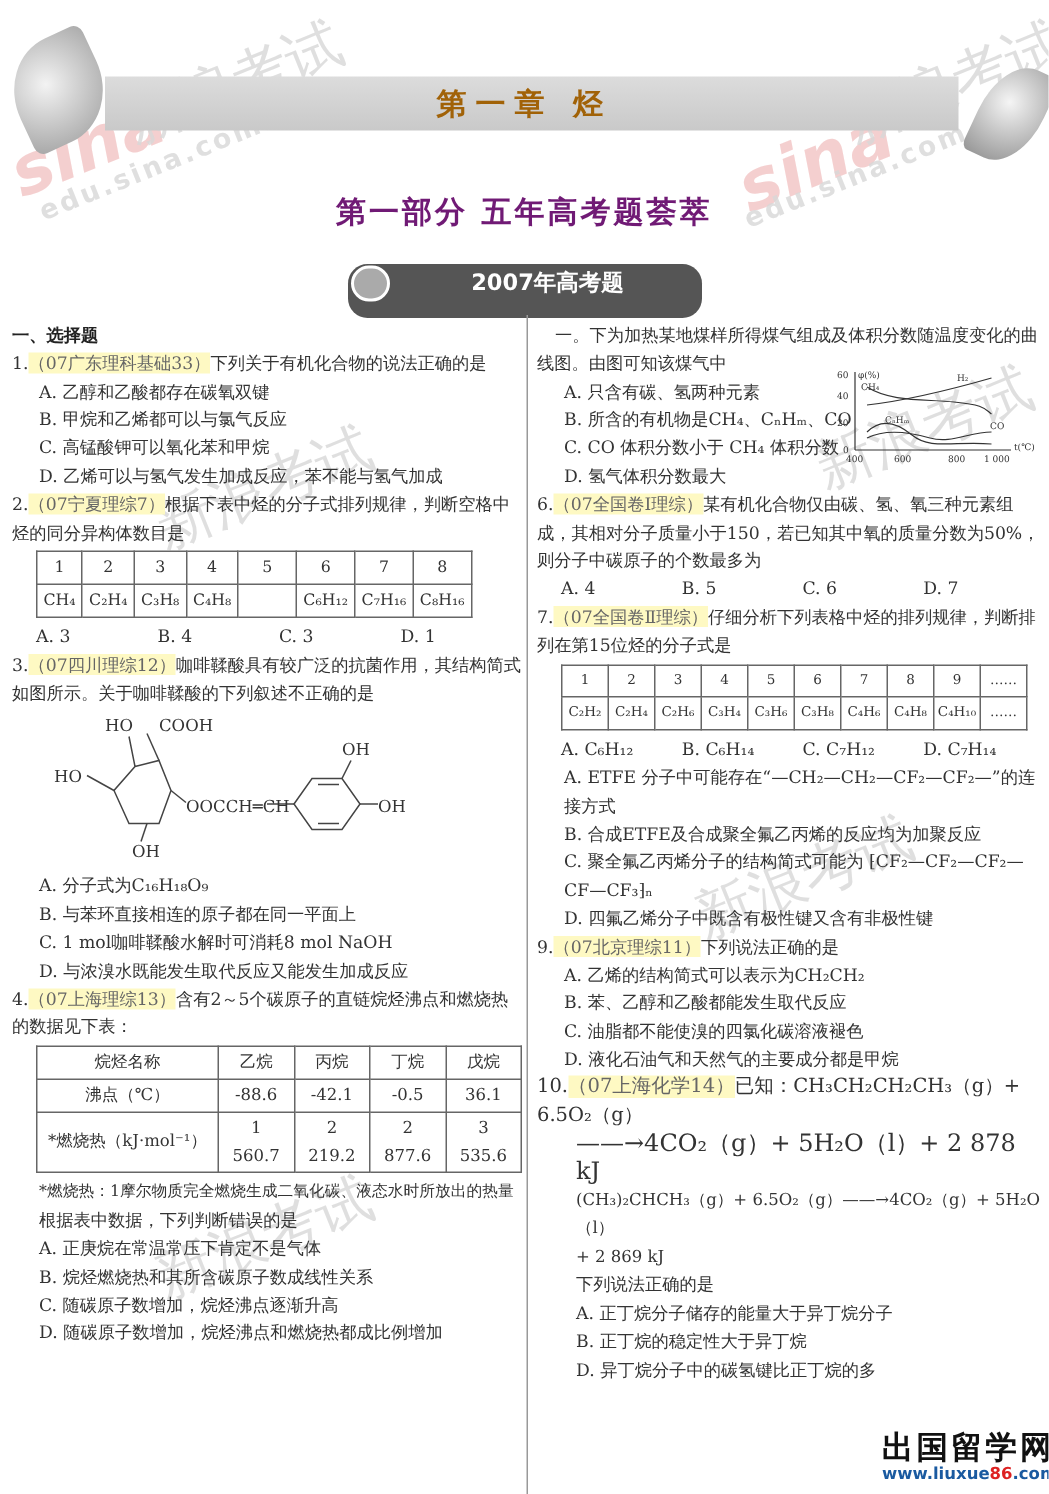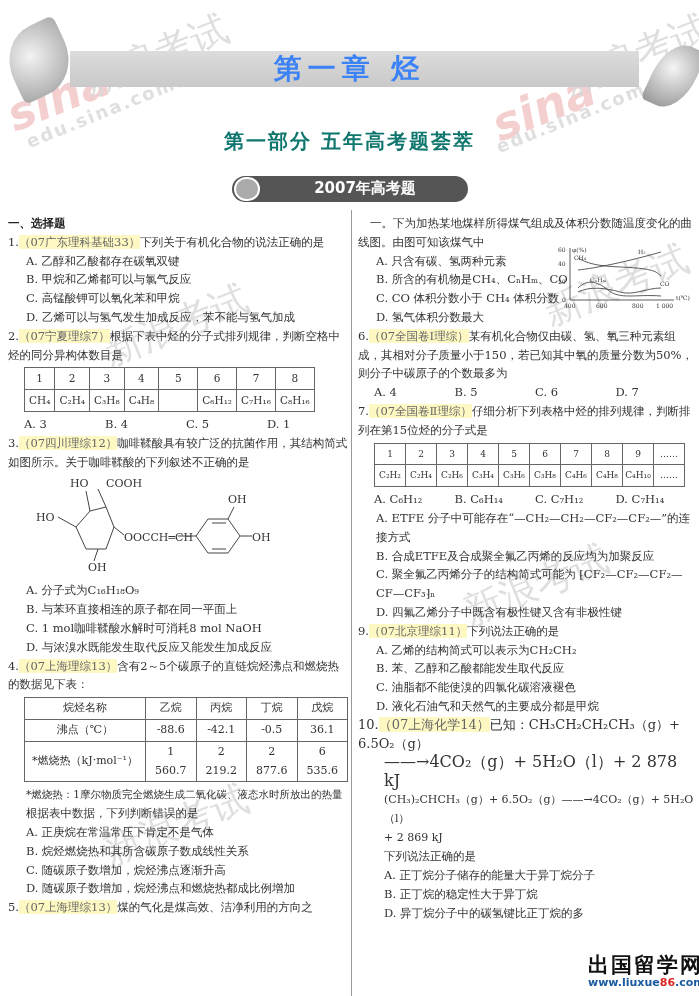--- a/index.html
+++ b/index.html
@@ -6,23 +6,23 @@
   body{width:699px;height:996px;overflow:hidden;background:#fff;position:relative;
        font-family:"DejaVu Serif","Liberation Serif",serif;color:#333;font-size:11.5px;}
   .wm{position:absolute;color:#d8d8d8;font-family:"DejaVu Sans",sans-serif;pointer-events:none;transform:rotate(-22deg);white-space:nowrap;opacity:.8}
   .wm.red{color:#f2c4c4}
   .wm .big{font-size:38px;}
   .wm .sm{font-size:18px;font-weight:bold;letter-spacing:2px}
   .banner{position:absolute;left:0;top:47px;width:699px;height:44px;}
   .banner .bar{position:absolute;left:70px;right:60px;top:4px;height:36px;background:linear-gradient(#dcdcdc,#c9c9c9);}
   .banner .leafL{position:absolute;left:8px;top:-22px;width:62px;height:70px;background:radial-gradient(circle at 40% 40%,#f3f3f3,#9a9a9a);border-radius:60% 10% 60% 10%;transform:rotate(-25deg);}
   .banner .leafR{position:absolute;right:4px;top:-5px;width:42px;height:68px;background:radial-gradient(circle at 40% 40%,#f5f5f5,#8d8d8d);border-radius:60% 10% 60% 10%;transform:rotate(25deg);}
-  .chapter{position:absolute;left:0;right:0;top:4px;text-align:center;font-family:"DejaVu Sans",sans-serif;font-weight:bold;font-size:28px;color:#3b82f6;letter-spacing:6px;line-height:36px;}
-  .part{position:absolute;left:0;right:0;top:128px;text-align:center;font-family:"DejaVu Sans",sans-serif;font-weight:bold;font-size:20px;color:#0f766e;letter-spacing:2px;}
-  .pill{position:absolute;left:232px;top:176px;width:236px;height:26px;background:#555;border-radius:13px;}
+  .chapter{position:absolute;left:0;right:0;top:4px;text-align:center;font-family:"DejaVu Sans",sans-serif;font-weight:bold;font-size:20px;color:#a16207;letter-spacing:6px;line-height:36px;}
+  .part{position:absolute;left:0;right:0;top:128px;text-align:center;font-family:"DejaVu Sans",sans-serif;font-weight:bold;font-size:20px;color:#701a75;letter-spacing:2px;}
+  .pill{position:absolute;left:232px;top:176px;width:236px;height:36px;background:#555;border-radius:13px;}
   .pill .dot{position:absolute;left:2px;top:1px;width:26px;height:24px;border-radius:12px;background:#aaa;border:2px solid #fff;box-sizing:border-box}
   .pill .txt{position:absolute;left:40px;right:10px;top:3px;text-align:center;color:#fff;font-family:"DejaVu Sans",sans-serif;font-weight:bold;font-size:15px;}
   .col{position:absolute;top:214px;line-height:18.8px;}
   .colL{left:8px;width:340px;}
   .colR{left:358px;width:338px;}
   .divider{position:absolute;left:351px;top:210px;width:1px;height:786px;background:#999;}
   .q{margin:0;}
   .src{background:#fef9c3;color:#666;}
   .opt{padding-left:18px;}
   .ind{padding-left:18px;}
@@ -104,21 +104,21 @@
           <td></td>
           <td>C₆H₁₂</td>
           <td>C₇H₁₆</td>
           <td>C₈H₁₆</td>
     </tr>
   </tbody>
     </table>
   <div class="opts4">
     <span>A. 3</span>
       <span>B. 4</span>
-      <span>C. 5</span>
+      <span>C. 3</span>
       <span>D. 1</span>
   </div>
 
   <div class="q">
     <span>3.</span><span class="src">（07四川理综12）</span><span>咖啡鞣酸具有较广泛的抗菌作用，其结构简式如图所示。关于咖啡鞣酸的下列叙述不正确的是</span>
   </div>
   <div class="mol">
     <svg width="320" height="110" style="position:absolute;left:0;top:0">
       <g stroke="#444" fill="none" stroke-width="1">
         <polyline points="58,20 62,40 48,56 58,78 78,78 86,56 78,36 62,40"></polyline>
@@ -164,34 +164,31 @@
           <td>-88.6</td>
           <td>-42.1</td>
           <td>-0.5</td>
           <td>36.1</td>
     </tr>
     <tr>
       <td>*燃烧热（kJ·mol⁻¹）</td>
           <td>1 560.7</td>
           <td>2 219.2</td>
           <td>2 877.6</td>
-          <td>6 535.6</td>
+          <td>3 535.6</td>
     </tr>
   </tbody>
     </table>
   <div class="ind" style="font-size:10.5px">*燃烧热：1摩尔物质完全燃烧生成二氧化碳、液态水时所放出的热量</div>
   <div class="ind">根据表中数据，下列判断错误的是</div>
   <div class="opt">A. 正庚烷在常温常压下肯定不是气体</div>
   <div class="opt">B. 烷烃燃烧热和其所含碳原子数成线性关系</div>
   <div class="opt">C. 随碳原子数增加，烷烃沸点逐渐升高</div>
   <div class="opt">D. 随碳原子数增加，烷烃沸点和燃烧热都成比例增加</div>
 
-  <div class="q">
-    <span>5.</span><span class="src">（07上海理综13）</span><span>煤的气化是煤高效、洁净利用的方向之</span>
-  </div>
 </div>
 
 <div class="col colR">
   <div style="padding-right:2px;text-indent:12px">一。下为加热某地煤样所得煤气组成及体积分数随温度变化的曲线图。由图可知该煤气中</div>
   <div class="opt">A. 只含有碳、氢两种元素</div>
   <div class="opt">B. 所含的有机物是CH₄、CₙHₘ、CO</div>
   <div class="opt">C. CO 体积分数小于 CH₄ 体积分数</div>
   <div class="opt">D. 氢气体积分数最大</div>
 
   <div class="q">

